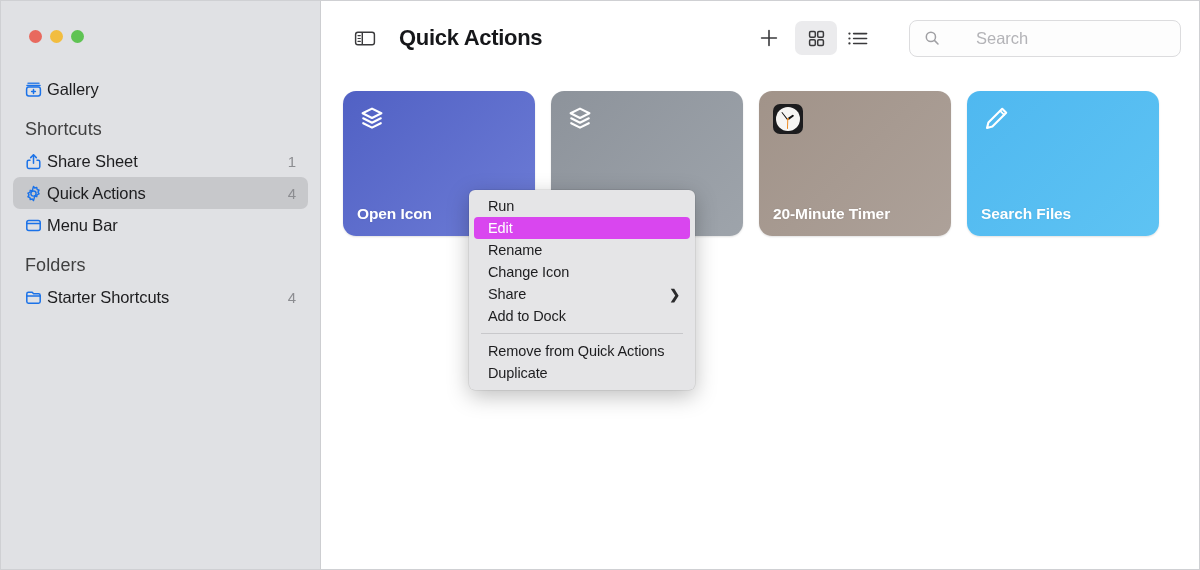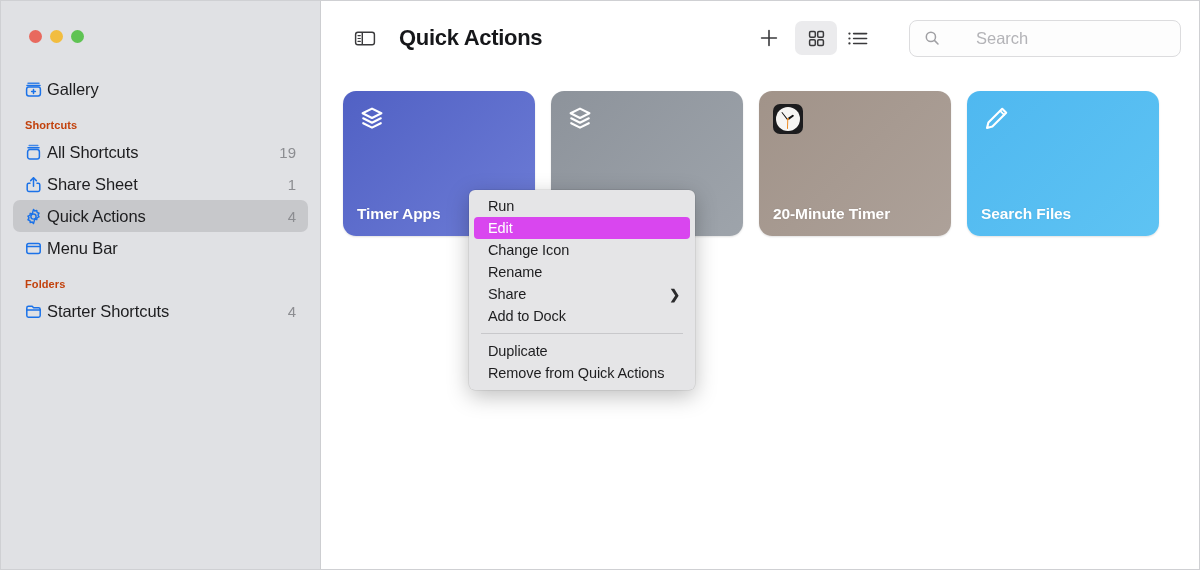--- a/index.html
+++ b/index.html
@@ -68,23 +68,23 @@
     flex: 1 1 auto;
     white-space: nowrap;
   }
   .sb-count {
     font-size: 15px;
     color: #8c8d91;
     flex: 0 0 auto;
   }
 
   .sb-section {
-    font-size: 11px;
-    font-weight: bold;
-    color: #c2410c;
+    font-size: 18px;
+    font-weight: normal;
+    color: #404040;
     padding: 14px 0 5px 12px;
     letter-spacing: 0.1px;
   }
   .sb-gallery-wrap { padding-top: 10px; }
 
   
   .main {
     flex: 1 1 auto;
     height: 100%;
     background: #ffffff;
@@ -306,31 +306,20 @@
               <rect x="2.6" y="7" width="13.8" height="9" rx="2.2"></rect>
               <path d="M9.5 9.6v3.8M7.6 11.5h3.8" stroke-linecap="round"></path>
             </svg>
           </span>
           <span class="sb-label">Gallery</span>
         </div>
       </div>
 
       <div class="sb-section">Shortcuts</div>
 
-      <div class="sb-row">
-        <span class="sb-icon">
-          <svg width="19" height="19" viewBox="0 0 19 19" fill="none" stroke="#1b72e8" stroke-width="1.5">
-            <path d="M5.2 2.6h8.6" stroke-linecap="round" opacity="0.8"></path>
-            <path d="M4 4.8h11" stroke-linecap="round"></path>
-            <rect x="3.6" y="6.6" width="11.8" height="9.4" rx="2.3"></rect>
-          </svg>
-        </span>
-        <span class="sb-label">All Shortcuts</span>
-        <span class="sb-count">19</span>
-      </div>
 
       <div class="sb-row">
         <span class="sb-icon">
           <svg width="19" height="19" viewBox="0 0 19 19" fill="none" stroke="#1b72e8" stroke-width="1.5">
             <path d="M6 8.2H4.8A1.6 1.6 0 0 0 3.2 9.8v5A1.6 1.6 0 0 0 4.8 16.4h9.4a1.6 1.6 0 0 0 1.6-1.6v-5a1.6 1.6 0 0 0-1.6-1.6H13" stroke-linecap="round"></path>
             <path d="M9.5 11.3V2.9" stroke-linecap="round"></path>
             <path d="M6.7 5.6 9.5 2.8l2.8 2.8" stroke-linecap="round" stroke-linejoin="round"></path>
           </svg>
         </span>
         <span class="sb-label">Share Sheet</span>
@@ -427,21 +416,21 @@
     <div class="grid">
 
       <div class="tile" style="background: linear-gradient(135deg,#5161c4 0%,#6d7cd6 100%);">
         <span class="tile-icon">
           <svg width="30" height="30" viewBox="0 0 30 30" fill="none" stroke="#ffffff" stroke-width="2.1" stroke-linejoin="round">
             <path d="M15 4.6 24.4 9.3 15 14 5.6 9.3z"></path>
             <path d="M6.2 14.3 15 18.7l8.8-4.4" stroke-linecap="round"></path>
             <path d="M6.2 19.2 15 23.6l8.8-4.4" stroke-linecap="round"></path>
           </svg>
         </span>
-        <span class="tile-label">Timer Apps</span>
+        <span class="tile-label">Open Icon</span>
       </div>
 
       <div class="tile" style="background: linear-gradient(135deg,#8d939b 0%,#9ea4ab 100%);">
         <span class="tile-icon">
           <svg width="30" height="30" viewBox="0 0 30 30" fill="none" stroke="#ffffff" stroke-width="2.1" stroke-linejoin="round">
             <path d="M15 4.6 24.4 9.3 15 14 5.6 9.3z"></path>
             <path d="M6.2 14.3 15 18.7l8.8-4.4" stroke-linecap="round"></path>
             <path d="M6.2 19.2 15 23.6l8.8-4.4" stroke-linecap="round"></path>
           </svg>
         </span>
@@ -477,36 +466,36 @@
 
   <div class="ctx-menu">
 
     <div class="ctx-item">
       <span>Run</span>
     </div>
     <div class="ctx-item highlight">
       <span>Edit</span>
     </div>
     <div class="ctx-item">
+      <span>Rename</span>
+    </div>
+    <div class="ctx-item">
       <span>Change Icon</span>
-    </div>
-    <div class="ctx-item">
-      <span>Rename</span>
     </div>
     <div class="ctx-item">
       <span>Share</span>
       <span class="ctx-arrow">❯</span>
     </div>
     <div class="ctx-item">
       <span>Add to Dock</span>
     </div>
 
     <div class="ctx-sep"></div>
 
     <div class="ctx-item">
+      <span>Remove from Quick Actions</span>
+    </div>
+    <div class="ctx-item">
       <span>Duplicate</span>
     </div>
-    <div class="ctx-item">
-      <span>Remove from Quick Actions</span>
-    </div>
   </div>
 
 </div>
 
 </body></html>

